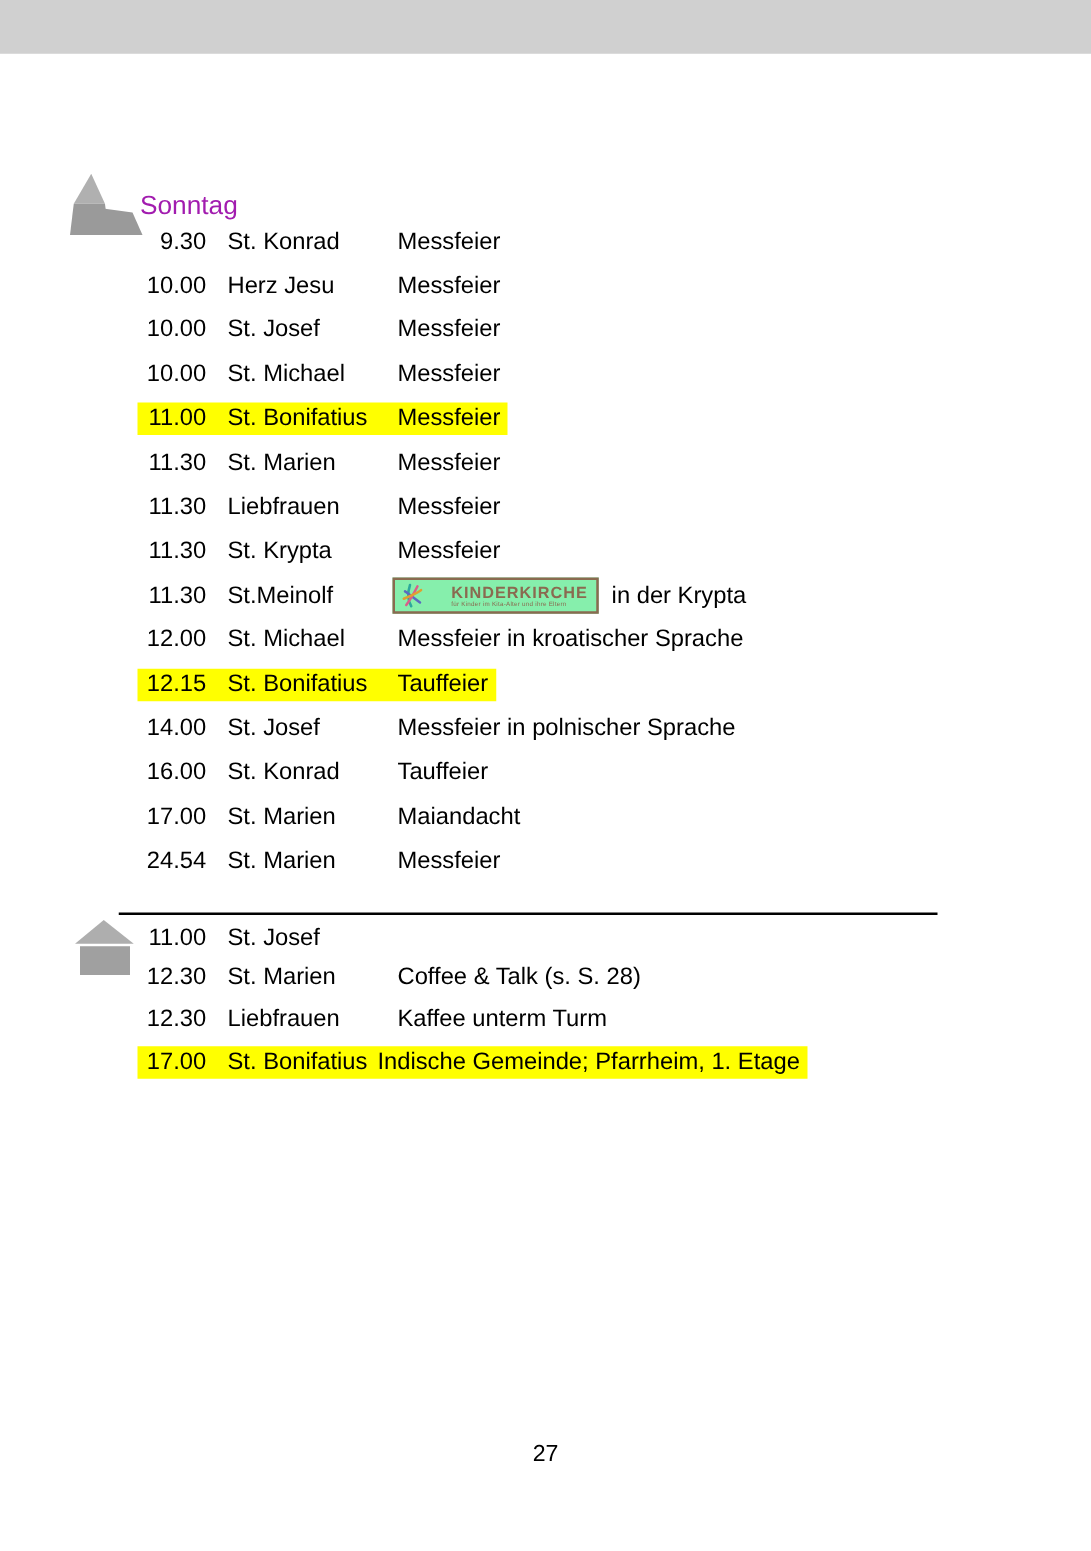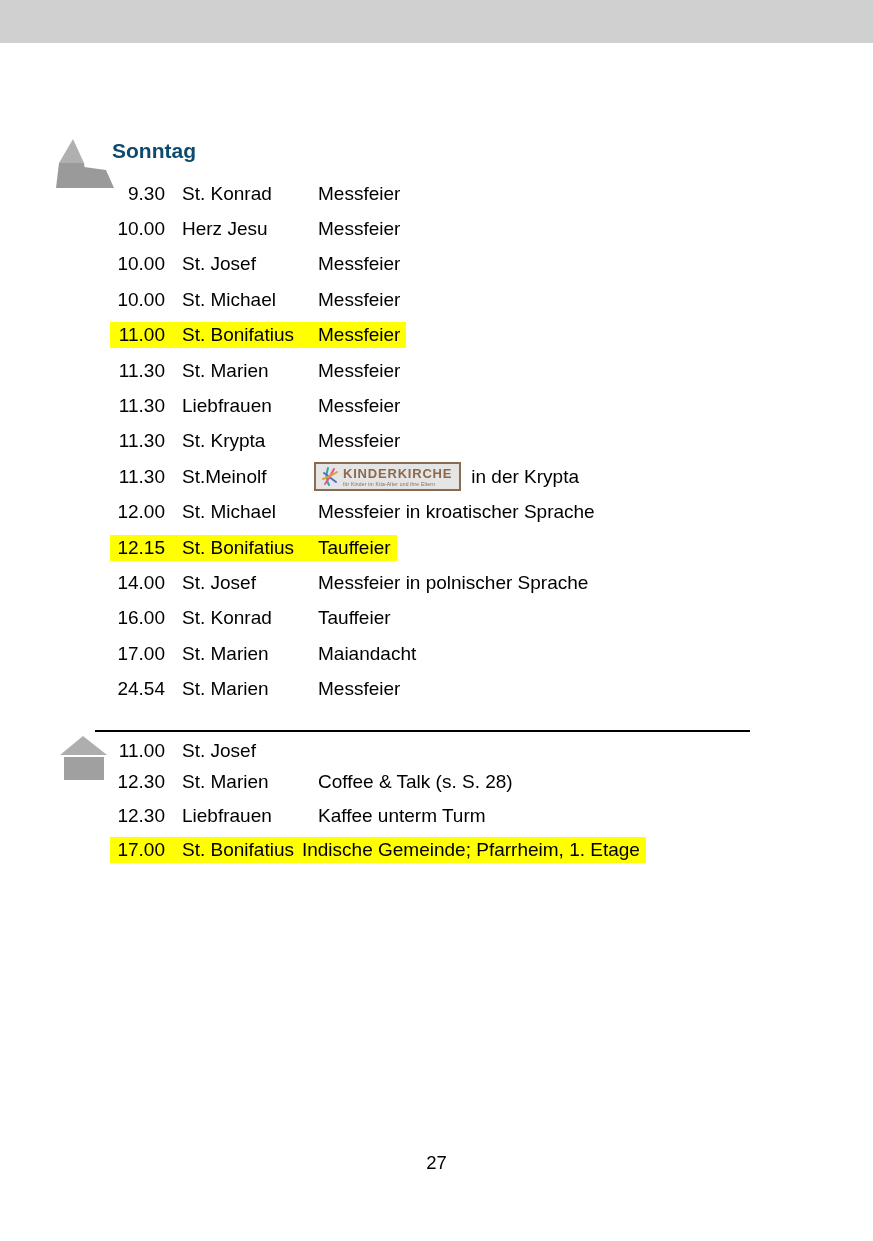--- a/index.html
+++ b/index.html
@@ -7,35 +7,35 @@
     position:relative; width:873px; height:1241px; background:#ffffff;
     font-family:"Liberation Sans", sans-serif; color:#000; overflow:hidden;
   }
   .topbar { position:absolute; top:0; left:0; width:873px; height:43px; background:#d0d0d0; }
   .title {
     position:absolute; top:69px; left:0; width:873px; margin:0;
     text-align:center; font-size:23px; font-weight:bold; color:#818181; letter-spacing:0.4px;
   }
   .church-icon { position:absolute; left:56px; top:139px; }
   .section-heading {
-    position:absolute; left:112px; top:139px; margin:0;
-    font-size:21px; font-weight:bold; color:#0c4a6e;
+    position:absolute; left:112px; top:153px; margin:0;
+    font-size:21px; font-weight:normal; color:#a21caf;
   }
   .rows { position:absolute; left:110px; top:176px; font-size:19px; }
   .row { height:35.4px; display:flex; align-items:center; white-space:nowrap; }
   .rowline { display:inline-flex; align-items:center; padding:2px 6px 2px 3px; }
   .rowline.hl { background:#ffff00; }
   .t { width:52px; text-align:right; }
   .c { margin-left:17px; width:136px; }
   .c.autow { width:auto; margin-right:8px; }
   .e { display:inline-flex; align-items:center; }
   
   .kk-badge {
-    display:inline-flex; align-items:center; gap:5px;
-    border:2px solid #8a6a50; background:#e5e5e5; padding:2px 7px 2px 5px; margin-left:-4px;
+    display:inline-flex; align-items:center; gap:23px;
+    border:2px solid #8a6a50; background:#86efac; padding:2px 7px 2px 5px; margin-left:-4px;
   }
   .kk-text { display:flex; flex-direction:column; line-height:1; }
   .kk-label { font-size:13px; font-weight:bold; color:#8a6a50; letter-spacing:0.8px; }
   .kk-tagline { font-size:5px; color:#8a6a50; margin-top:2px; letter-spacing:0.2px; }
   .kk-suffix { margin-left:10px; }
   
   .divider { position:absolute; left:95px; top:730px; width:655px; height:2px; background:#000; }
   .house-icon { position:absolute; left:60px; top:734px; }
   .cafe-row { position:absolute; left:110px; height:30px; display:flex; align-items:center; font-size:19px; white-space:nowrap; }
   .cr0 { top:736px; } .cr1 { top:767px; } .cr2 { top:801px; } .cr3 { top:835px; }

